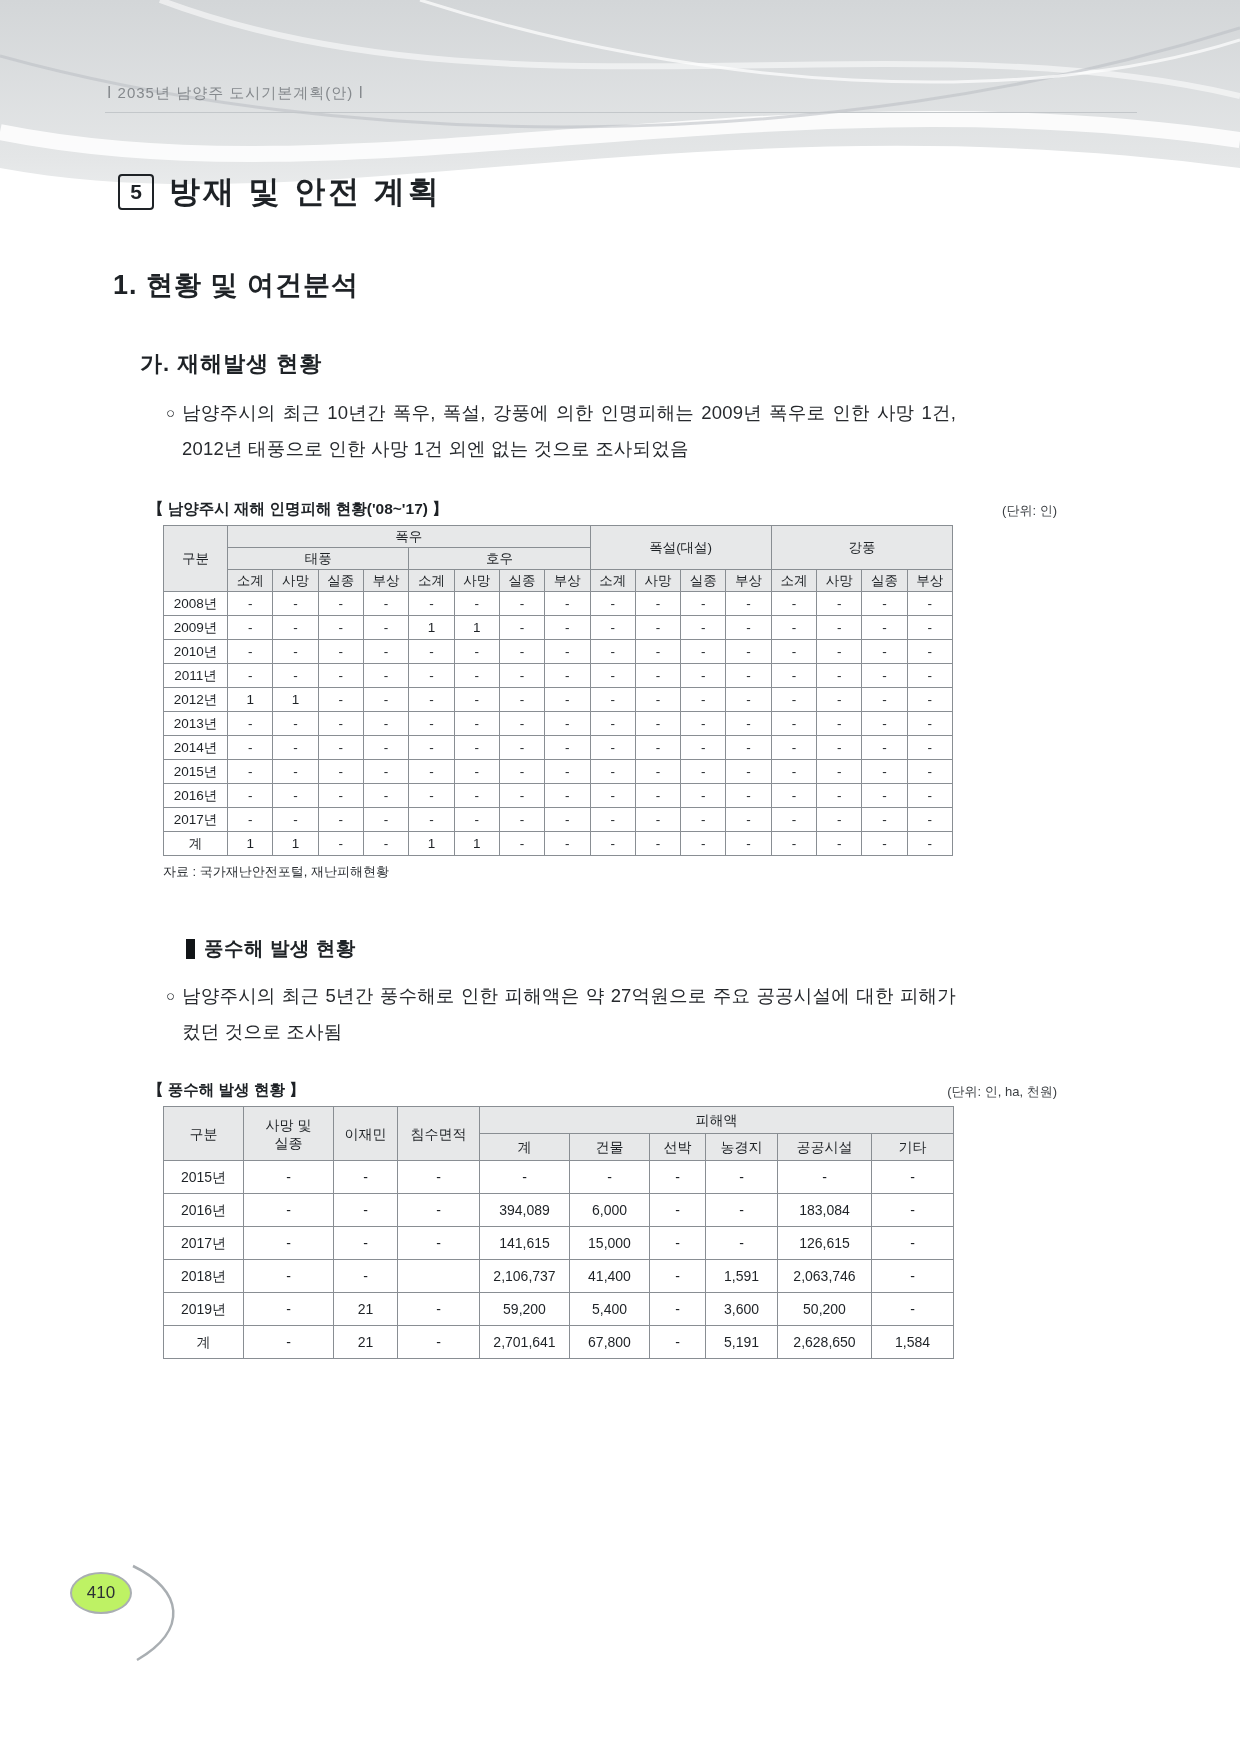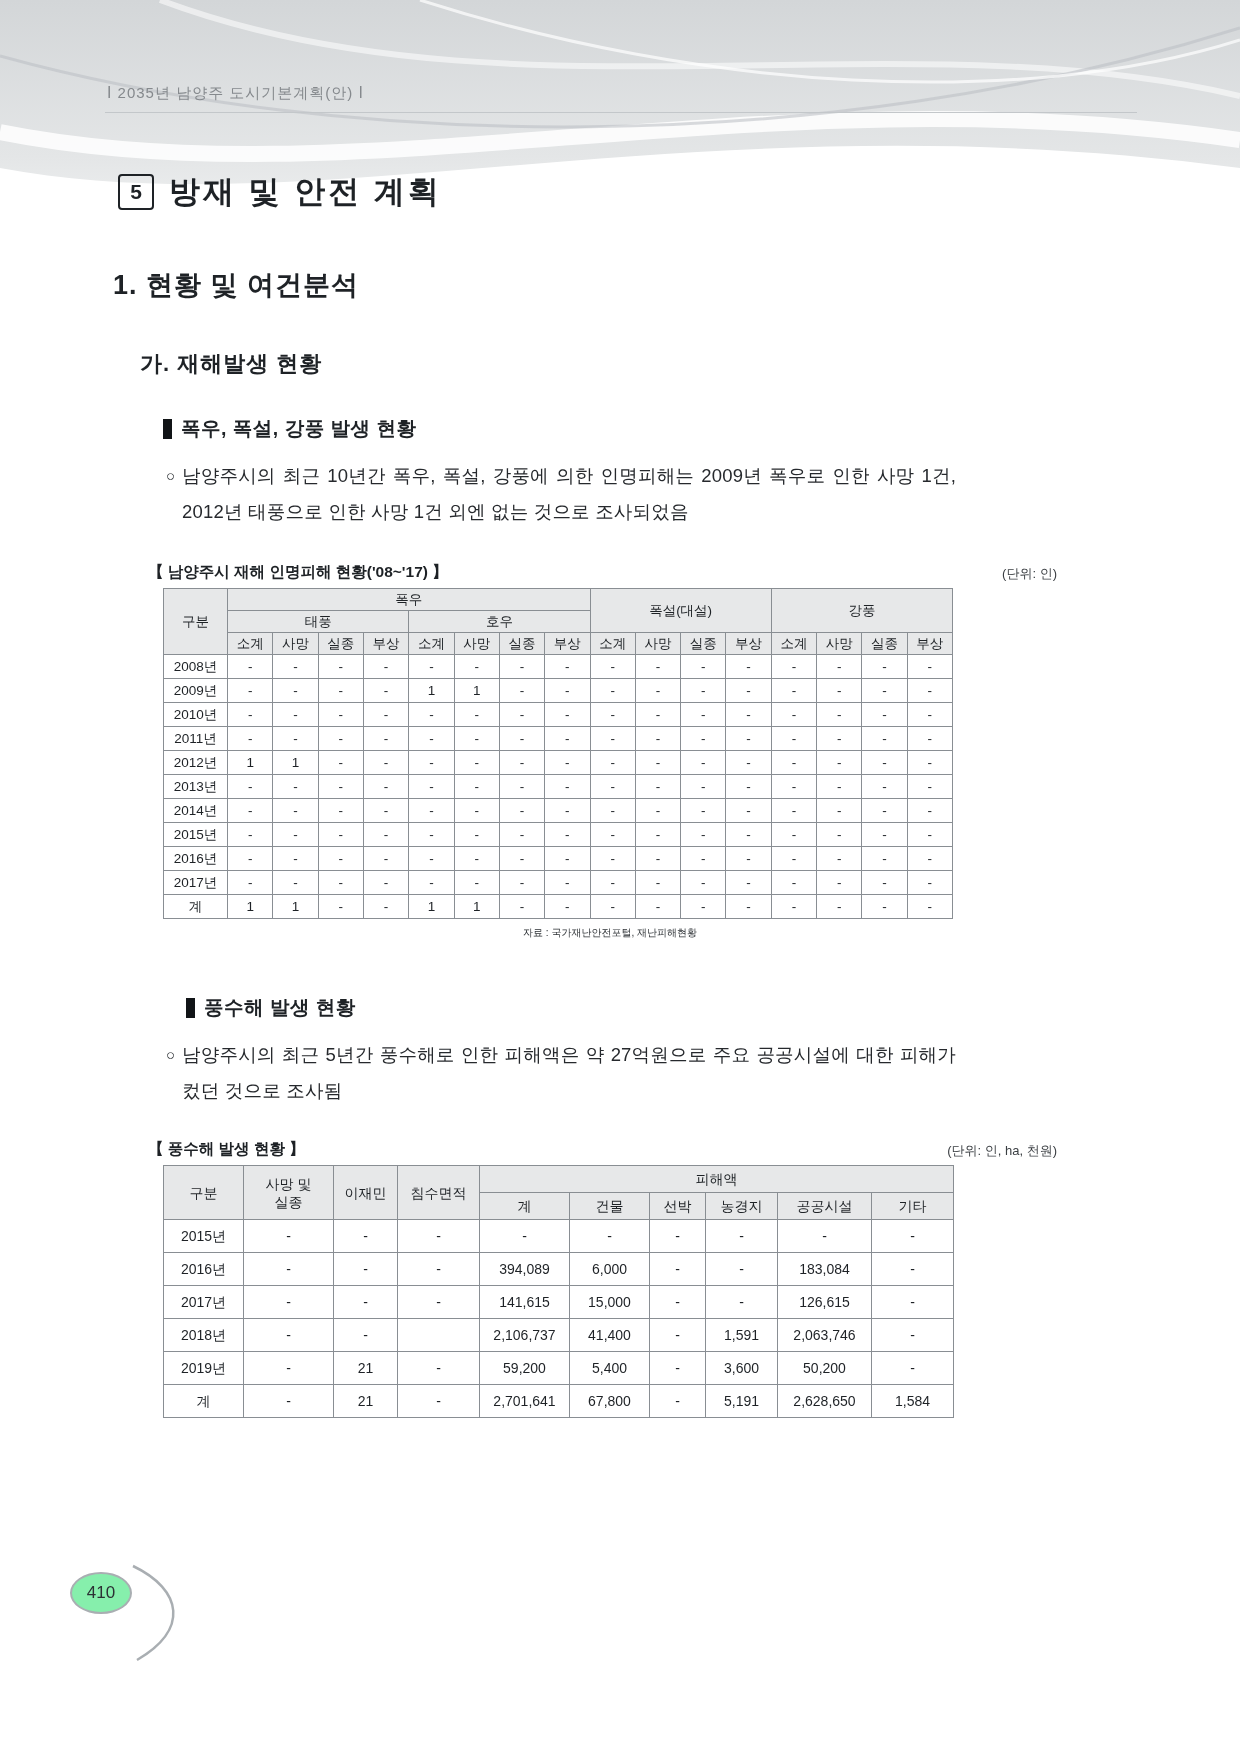--- a/index.html
+++ b/index.html
@@ -40,24 +40,24 @@
   th,td { border:1px solid #898e93; overflow:hidden; }
   th { background:#e7e8e9; font-weight:400; white-space:pre-line; }
   table.t1 { font-size:13.5px; }
   table.t1 th { padding:2px 0; line-height:17px; }
   table.t1 td { padding:3px 0; line-height:17px; }
   table.t2 { font-size:14px; }
   table.t2 th { padding:4px 0; line-height:18px; }
   table.t2 td { padding:7px 0; line-height:18px; }
   table { border:1px solid #6c7175; }
 
-  .source { margin-top:7px; font-size:10px; color:#2c3034;text-align:center; }
+  .source { margin-top:7px; font-size:13px; color:#2c3034; }
 
   .page-bubble { position:absolute; left:70px; top:1572px; width:58px; height:38px; z-index:1;
-      border:2px solid #a9aeb2; border-radius:50%; background:#86efac;
+      border:2px solid #a9aeb2; border-radius:50%; background:#bef264;
       display:flex; align-items:center; justify-content:center; font-size:17px; color:#2c3034; }
   .bubble-swoosh { position:absolute; left:125px; top:1556px; z-index:0; }
 </style>
 </head>
 <body>
 
 <div class="page">
 
   <svg class="deco" width="1240" height="262" viewBox="0 0 1240 262">
     <defs>
@@ -83,24 +83,20 @@
     <div class="rule"></div>
 
     <div class="chapter">
       <span class="chapter-box">5</span>
       <h1 class="chapter-title">방재 및 안전 계획</h1>
     </div>
 
     <h2 class="section">1. 현황 및 여건분석</h2>
     <h3 class="subsection">가. 재해발생 현황</h3>
 
-    <div class="blk-heading">
-      <span class="bar"></span>
-      <span>폭우, 폭설, 강풍 발생 현황</span>
-    </div>
 
     <div class="para">
       <span class="bullet">○</span>
       <p>남양주시의 최근 10년간 폭우, 폭설, 강풍에 의한 인명피해는 2009년 폭우로 인한 사망 1건, 2012년 태풍으로 인한 사망 1건 외엔 없는 것으로 조사되었음</p>
     </div>
 
     <div class="table-block tb1">
       <div class="cap-row">
         <span class="caption">【 남양주시 재해 인명피해 현황('08~'17) 】</span>
         <span class="unit">(단위: 인)</span>

